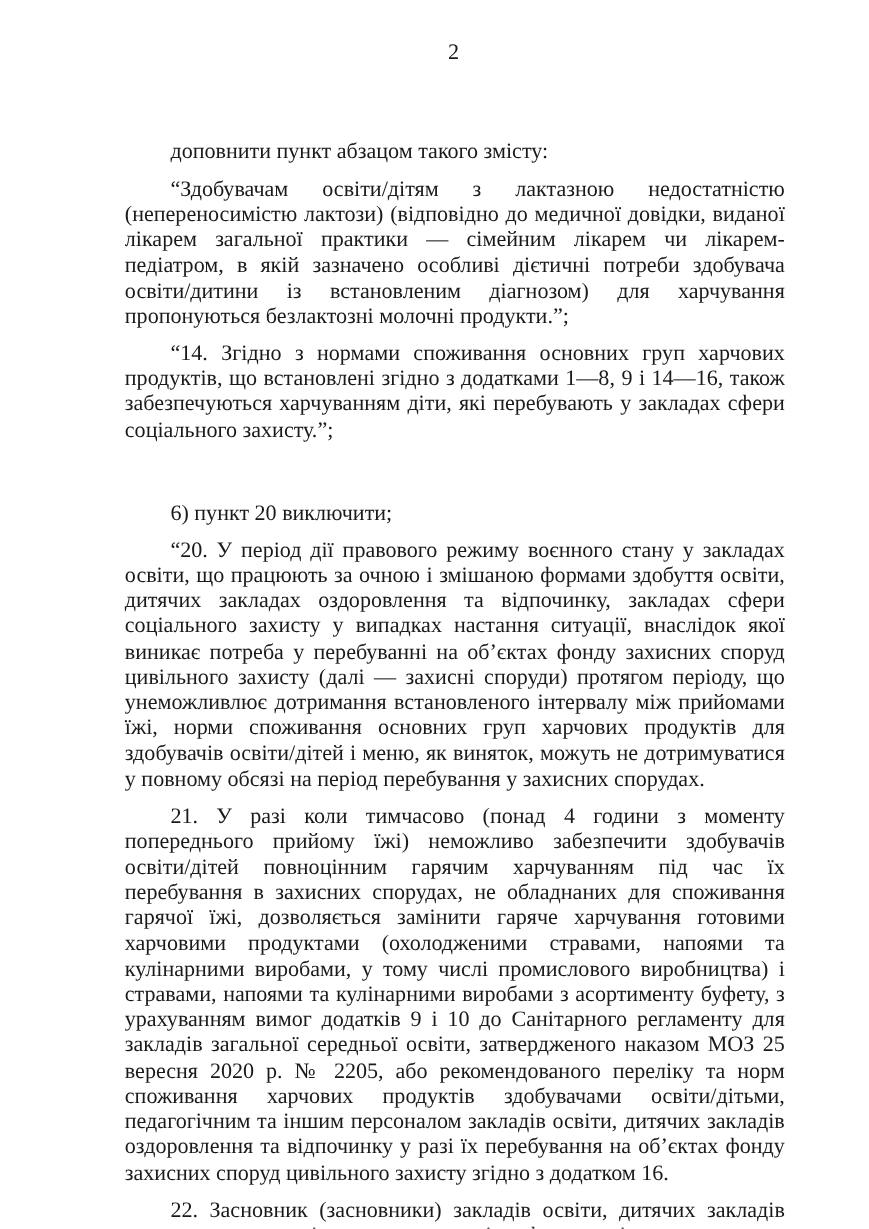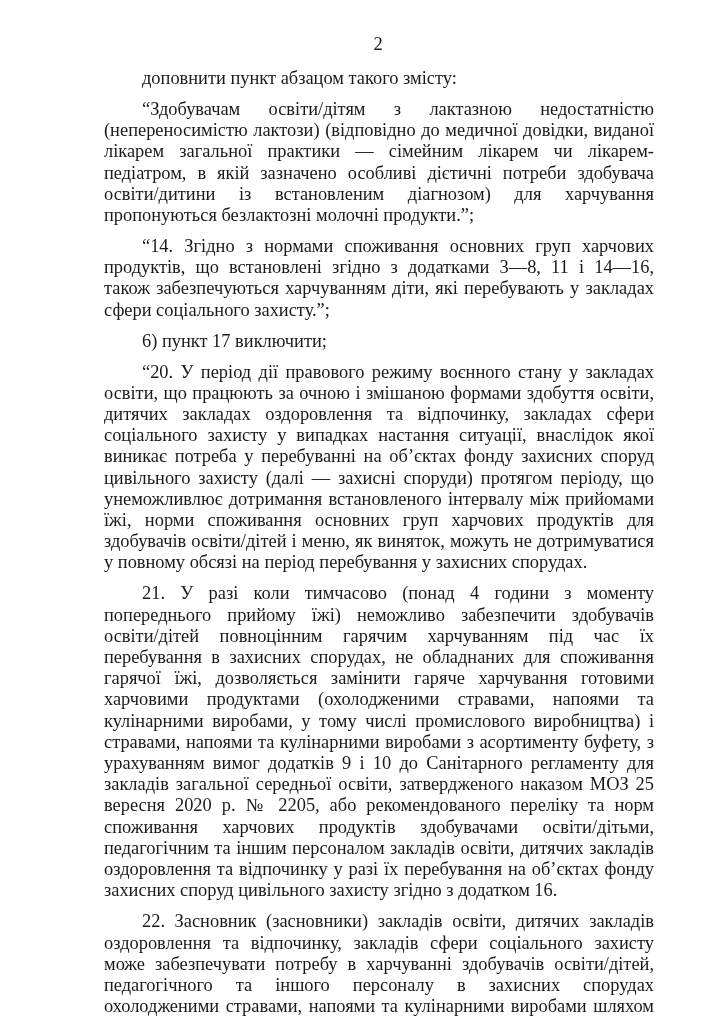--- a/index.html
+++ b/index.html
@@ -42,30 +42,31 @@
     }
     .para {
       margin: 0 0 9.8px 0;
       text-indent: 38px;
       text-align: justify;
       text-align-last: left;
       hyphens: none;
     }
     .para.single {
       text-align: left;
+      margin-top: 48px;
     }
   </style>
 </head>
 <body>
 
 <div class="page">
   <div class="page-number">2</div>
 
   <div class="content">
     <p class="para single">доповнити пункт абзацом такого змісту:</p>
     <p class="para">“Здобувачам освіти/дітям з лактазною недостатністю (непереносимістю лактози) (відповідно до медичної довідки, виданої лікарем загальної практики — сімейним лікарем чи лікарем-педіатром, в якій зазначено особливі дієтичні потреби здобувача освіти/дитини із встановленим діагнозом) для харчування пропонуються безлактозні молочні продукти.”;</p>
-    <p class="para">“14. Згідно з нормами споживання основних груп харчових продуктів, що встановлені згідно з додатками 3—8, 11 і 14—16, також забезпечуються харчуванням діти, які перебувають у закладах сфери соціального захисту.”;</p>
-    <p class="para single">6) пункт 17 виключити;</p>
+    <p class="para">“14. Згідно з нормами споживання основних груп харчових продуктів, що встановлені згідно з додатками 1—8, 9 і 14—16, також забезпечуються харчуванням діти, які перебувають у закладах сфери соціального захисту.”;</p>
+    <p class="para single">6) пункт 20 виключити;</p>
     <p class="para">“20. У період дії правового режиму воєнного стану у закладах освіти, що працюють за очною і змішаною формами здобуття освіти, дитячих закладах оздоровлення та відпочинку, закладах сфери соціального захисту у випадках настання ситуації, внаслідок якої виникає потреба у перебуванні на об’єктах фонду захисних споруд цивільного захисту (далі — захисні споруди) протягом періоду, що унеможливлює дотримання встановленого інтервалу між прийомами їжі, норми споживання основних груп харчових продуктів для здобувачів освіти/дітей і меню, як виняток, можуть не дотримуватися у повному обсязі на період перебування у захисних спорудах.</p>
     <p class="para">21. У разі коли тимчасово (понад 4 години з моменту попереднього прийому їжі) неможливо забезпечити здобувачів освіти/дітей повноцінним гарячим харчуванням під час їх перебування в захисних спорудах, не обладнаних для споживання гарячої їжі, дозволяється замінити гаряче харчування готовими харчовими продуктами (охолодженими стравами, напоями та кулінарними виробами, у тому числі промислового виробництва) і стравами, напоями та кулінарними виробами з асортименту буфету, з урахуванням вимог додатків 9 і 10 до Санітарного регламенту для закладів загальної середньої освіти, затвердженого наказом МОЗ 25 вересня 2020 р. № 2205, або рекомендованого переліку та норм споживання харчових продуктів здобувачами освіти/дітьми, педагогічним та іншим персоналом закладів освіти, дитячих закладів оздоровлення та відпочинку у разі їх перебування на об’єктах фонду захисних споруд цивільного захисту згідно з додатком 16.</p>
     <p class="para" style="text-align-last: justify;">22. Засновник (засновники) закладів освіти, дитячих закладів оздоровлення та відпочинку, закладів сфери соціального захисту може забезпечувати потребу в харчуванні здобувачів освіти/дітей, педагогічного та іншого персоналу в захисних спорудах охолодженими стравами, напоями та кулінарними виробами шляхом створення запасу води та харчових</p>
   </div>
 </div>
 
 </body></html>

